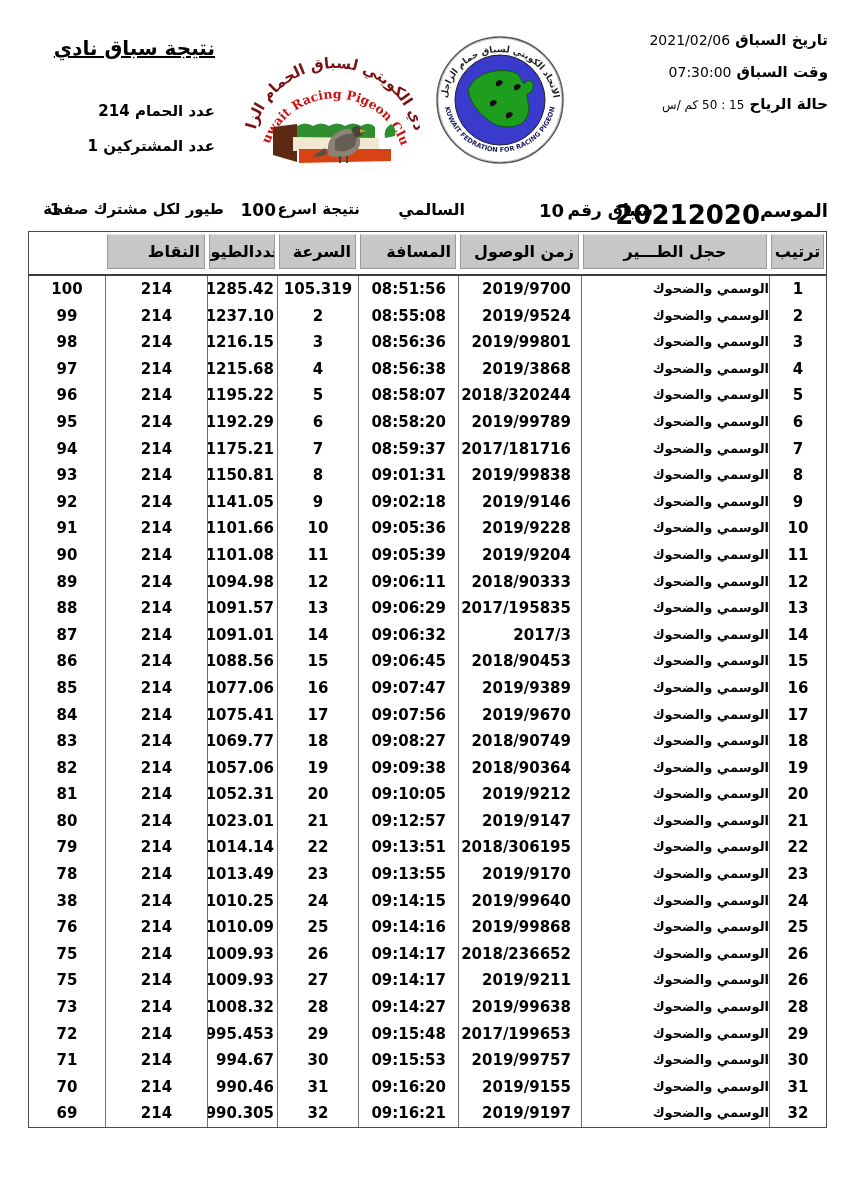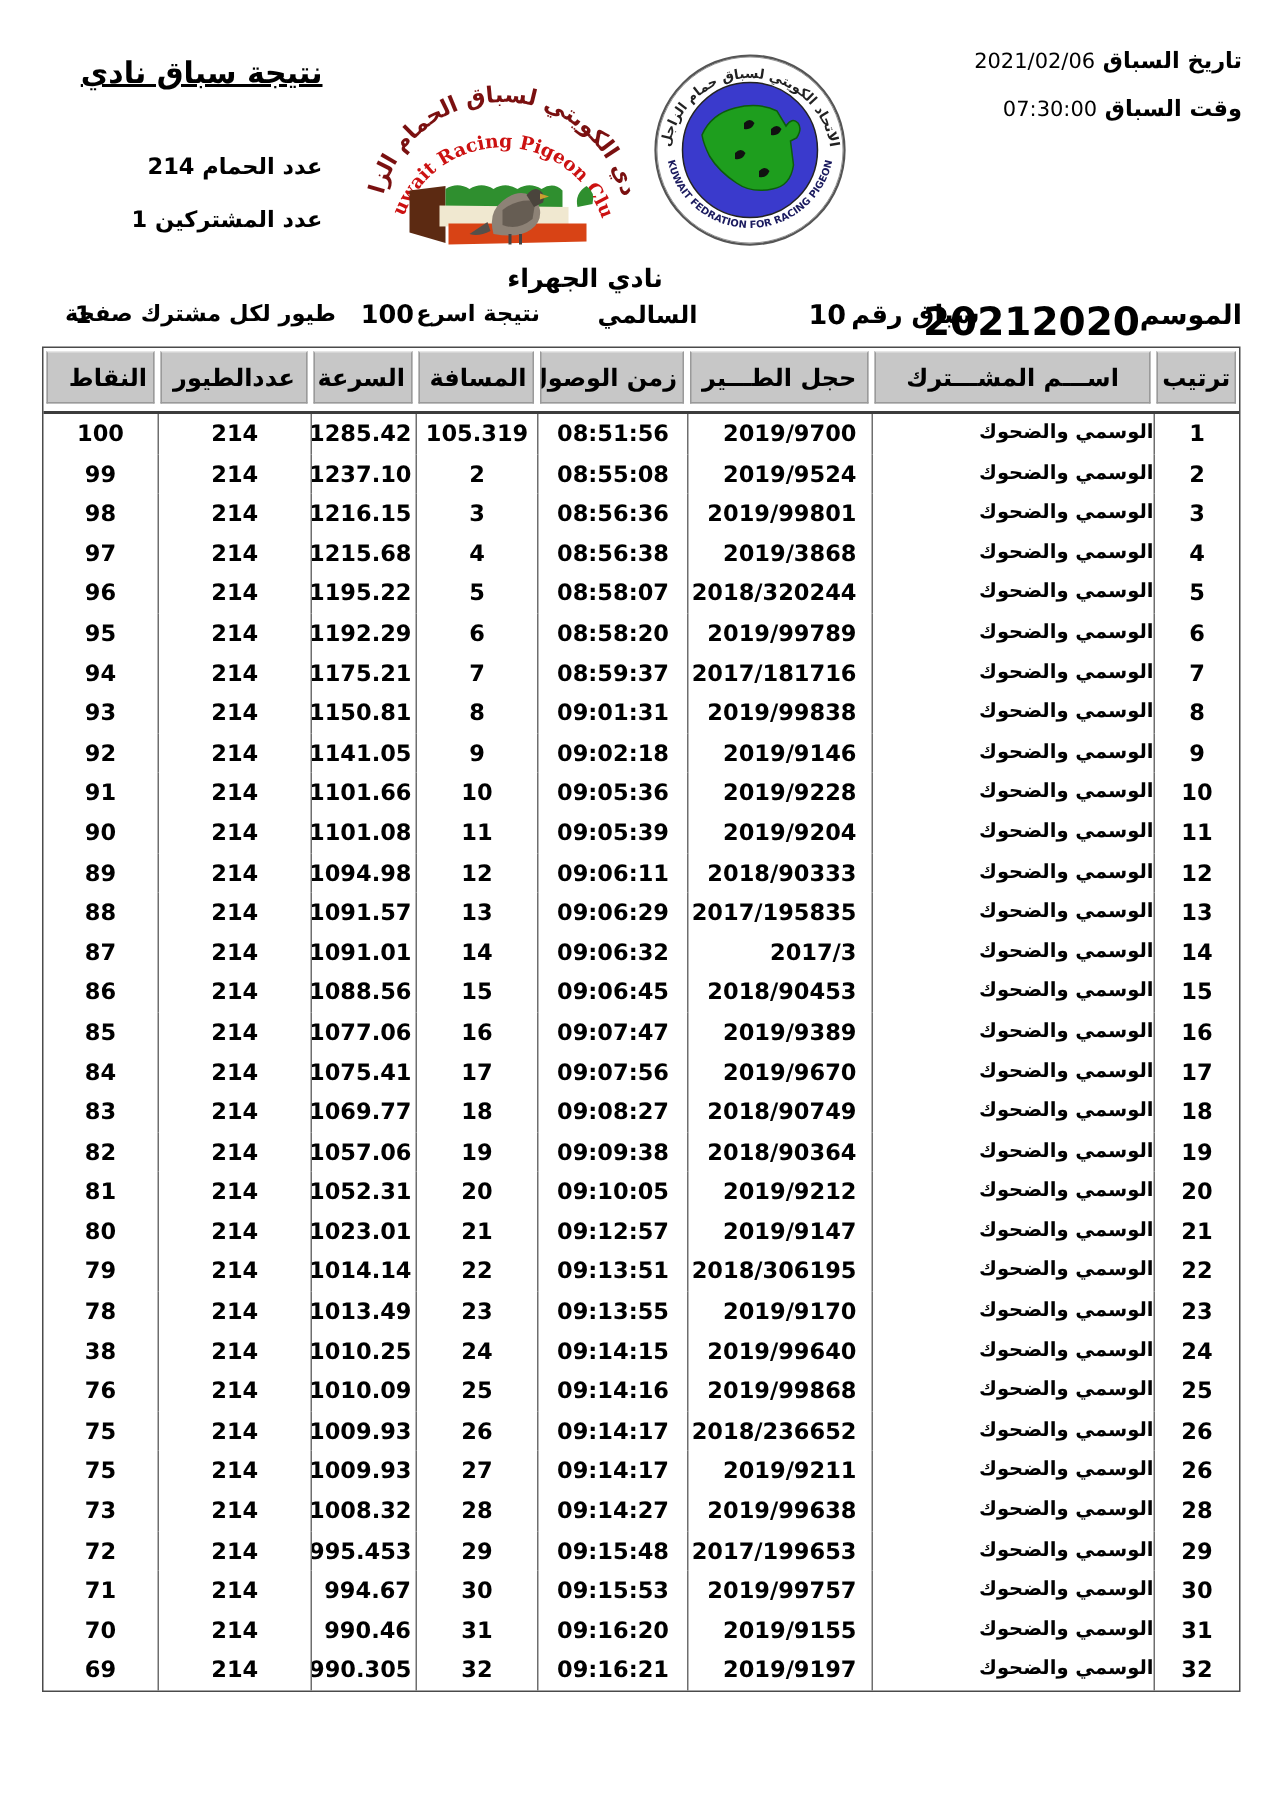--- a/index.html
+++ b/index.html
@@ -62,20 +62,24 @@
 
   <div class="race-info">
     <div class="line">
       <span class="lbl">تاريخ السباق</span>
       <span class="val">2021/02/06</span>
     </div>
     <div class="line">
       <span class="lbl">وقت السباق</span>
       <span class="val">07:30:00</span>
     </div>
+    <div class="line small">
+      <span class="lbl">حالة الرياح</span>
+      <span class="val">15 : 50 كم /س</span>
+    </div>
   </div>
 
   <div class="left-block">
     <div class="left-title">نتيجة سباق نادي</div>
     <div class="left-line">
       <span>عدد الحمام</span>
       <span>214</span>
     </div>
     <div class="left-line">
       <span>عدد المشتركين</span>
@@ -127,42 +131,38 @@
       <path d="M76,80 q4,-4 7,0 q-2,5 -7,4 z"></path>
     </g>
     <text font-size="9" font-weight="bold" fill="#222" font-family="DejaVu Sans, sans-serif">
       <textPath href="#fedTop" startOffset="50%" text-anchor="middle">الاتحاد الكويتي لسباق حمام الزاجل</textPath>
     </text>
     <text font-size="6.6" font-weight="bold" fill="#1a1a5e" font-family="DejaVu Sans, sans-serif">
       <textPath href="#fedBot" startOffset="50%" text-anchor="middle">KUWAIT FEDRATION FOR RACING PIGEON</textPath>
     </text>
   </svg>
 
-  <div class="club-line">نادي الجهراء</div>
 
   <div class="season-row">
     <span class="s-season">الموسم</span>
     <span class="s-seasonv">20212020</span>
     <span class="s-racelbl">سباق رقم</span>
     <span class="s-racev">10</span>
     <span class="s-region">السالمي</span>
     <span class="s-reslbl">نتيجة اسرع</span>
     <span class="s-resv">100</span>
     <span class="s-per">طيور لكل مشترك صفحة</span>
     <span class="s-page">1</span>
   </div>
 
   <div class="race-table">
     <div class="thead">
         <div class="th col0">
           <div class="th-in">ترتيب</div>
         </div>
-        <div class="th col1">
-          <div class="th-in">اســـم المشـــترك</div>
-        </div>
         <div class="th col2">
           <div class="th-in">حجل الطـــير</div>
         </div>
         <div class="th col3">
           <div class="th-in">زمن الوصول</div>
         </div>
         <div class="th col4">
           <div class="th-in">المسافة</div>
         </div>
         <div class="th col5">

